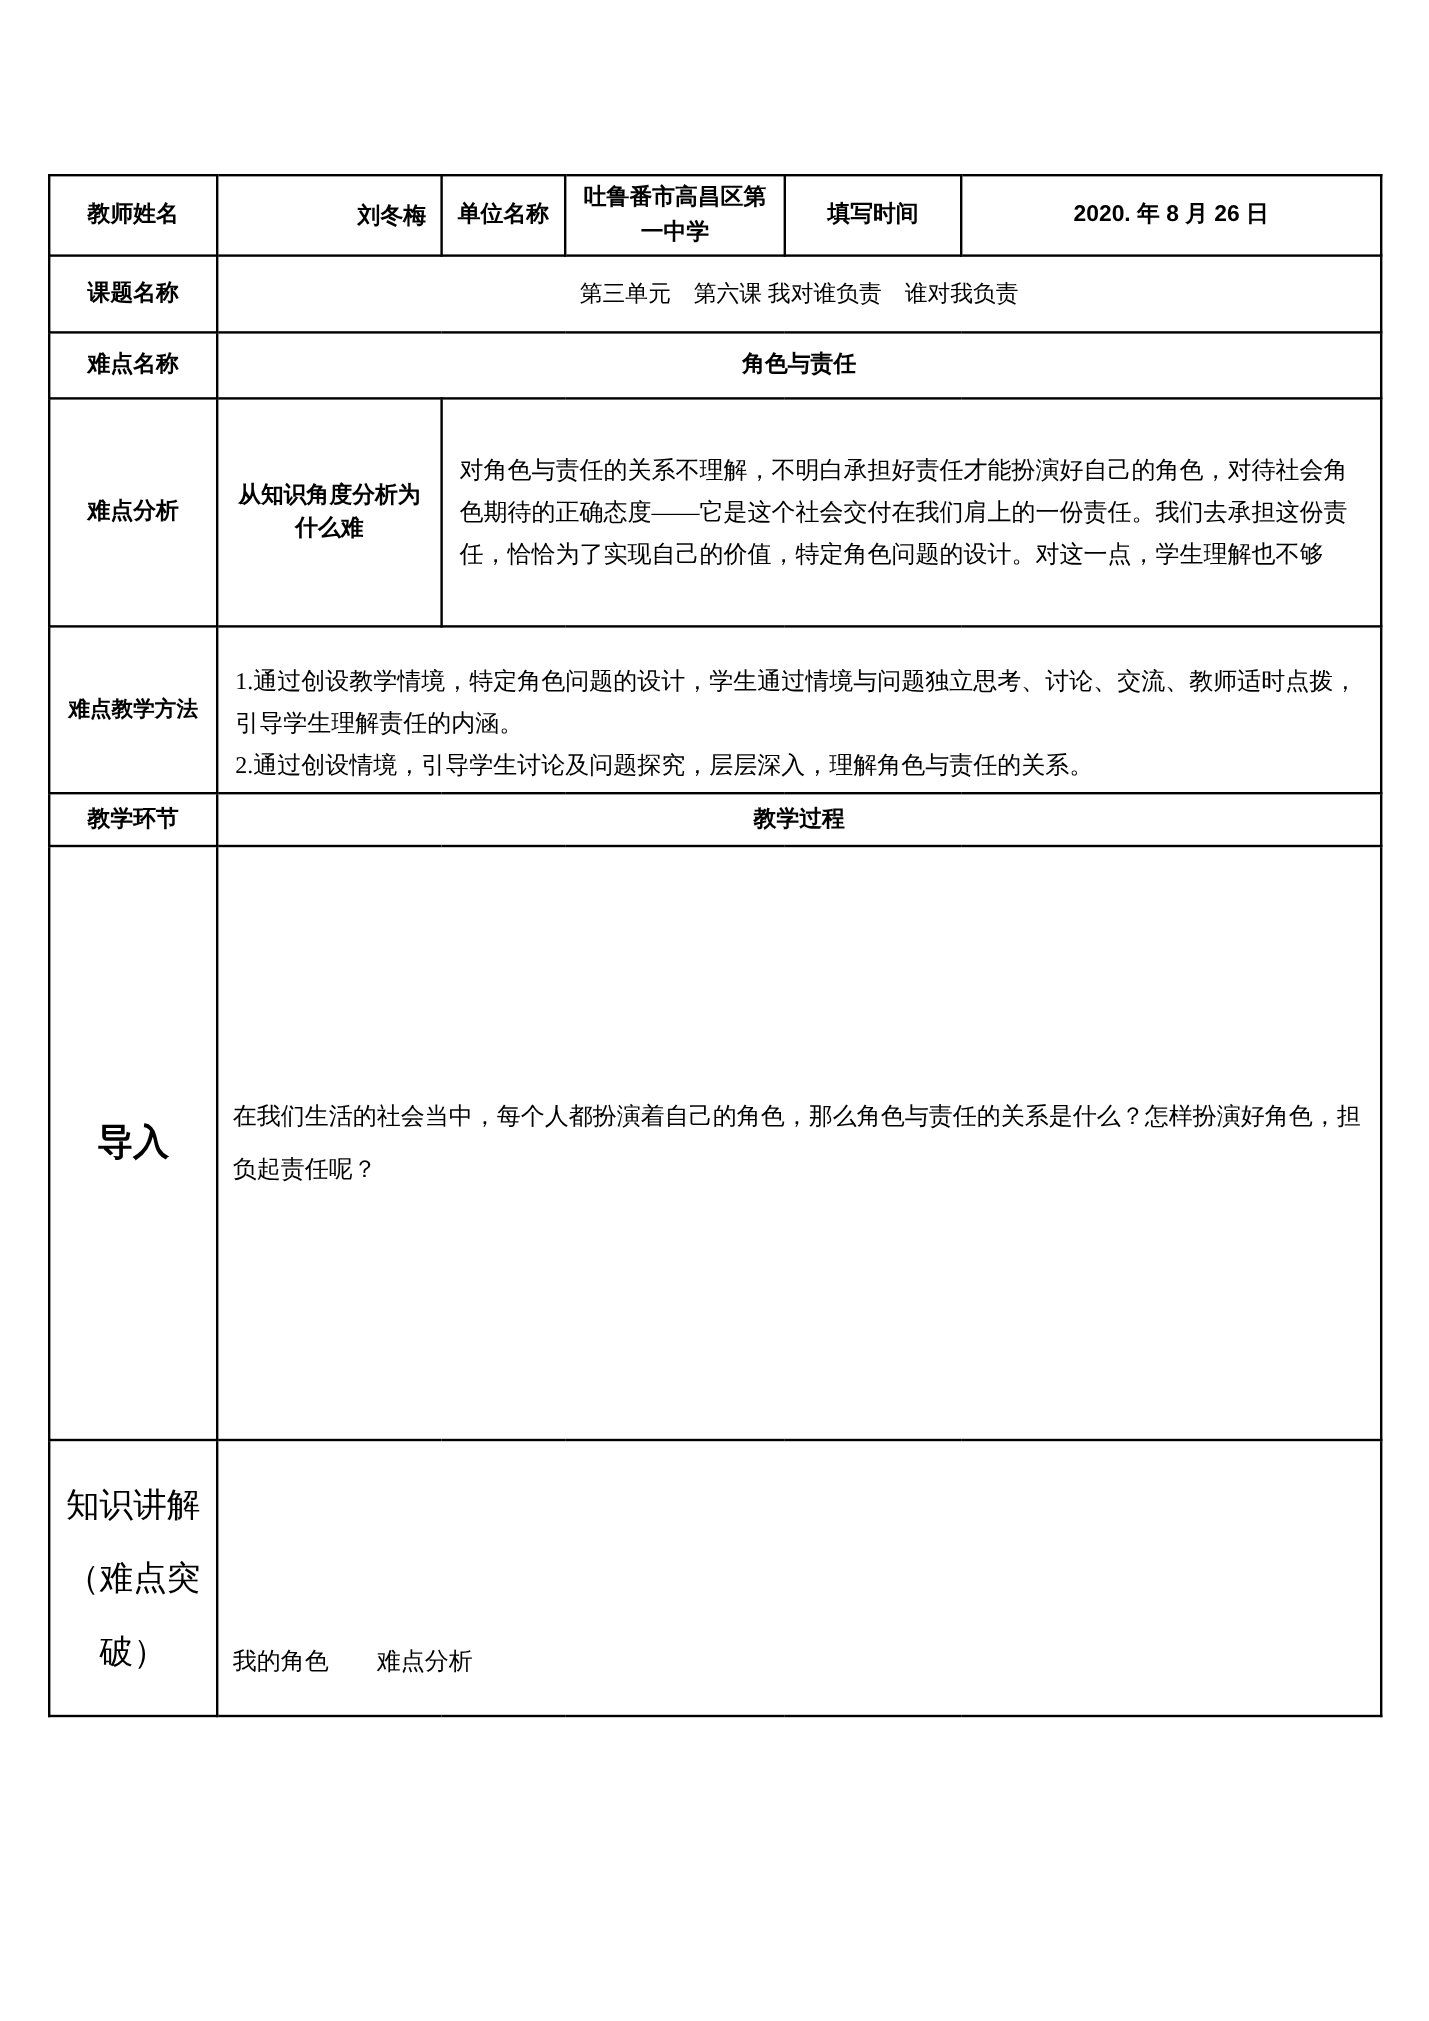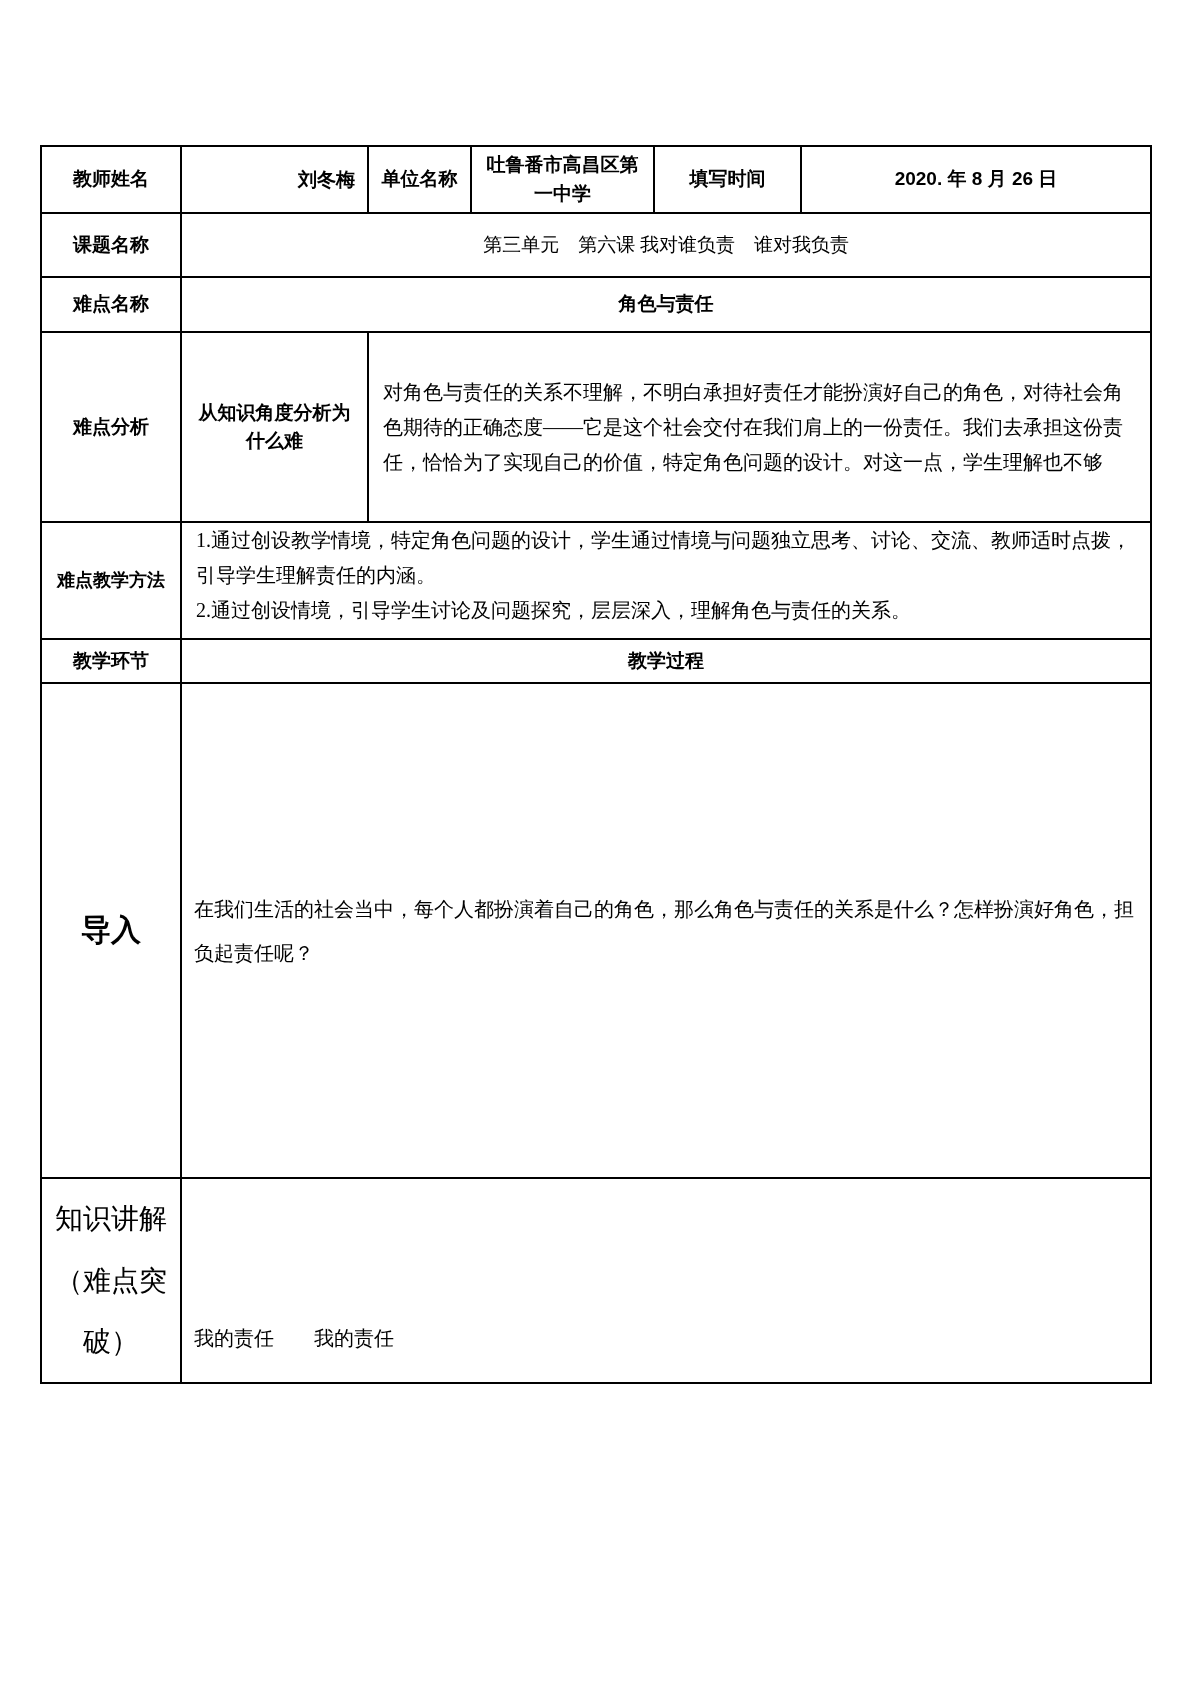--- a/index.html
+++ b/index.html
@@ -62,21 +62,21 @@
     font-family: "Liberation Serif", serif;
     font-weight: normal;
     font-size: 20px;
     line-height: 1.75;
     text-align: left;
     padding-left: 14px;
     padding-right: 14px;
   }
   .serif-body-top {
     vertical-align: top;
-    padding-top: 0;
+    padding-top: 28px;
   }
   .big-label {
     font-family: "Liberation Sans", sans-serif;
     font-weight: bold;
     font-size: 30px;
     text-align: center;
   }
   .big-label-wrap {
     font-family: "Liberation Sans", sans-serif;
     font-weight: normal;
@@ -100,21 +100,21 @@
 
   
   tr.r1 { height: 65px; }
   tr.r2 { height: 42px; }
   tr.r3 { height: 64px; }
   tr.r4 { height: 55px; }
   tr.r5 { height: 190px; }
   tr.r6 { height: 117px; }
   tr.r7 { height: 44px; padding-left: 40px; }
   tr.r8 { height: 495px; }
-  tr.r9 { height: 205px; }
+  tr.r9 { height: 230px; }
 </style>
 </head>
 <body>
 
 <div class="sheet">
   <table class="lesson-plan">
     <colgroup>
       <col style="width:140px">
       <col style="width:187px">
       <col style="width:103px">
@@ -163,18 +163,18 @@
       <td class="hdr" colspan="5">教学过程</td>
     </tr>
 
     <tr class="r8">
       <td class="big-label">导入</td>
       <td class="big-serif" colspan="5">在我们生活的社会当中，每个人都扮演着自己的角色，那么角色与责任的关系是什么？怎样扮演好角色，担负起责任呢？</td>
     </tr>
 
     <tr class="r9">
       <td class="big-label-wrap">知识讲解（难点突破）</td>
-      <td class="big-serif bottom-cell" colspan="5">我的责任　　我的责任</td>
+      <td class="big-serif bottom-cell" colspan="5">我的角色　　难点分析</td>
     </tr>
 
   </tbody>
     </table>
 </div>
 
 </body></html>

